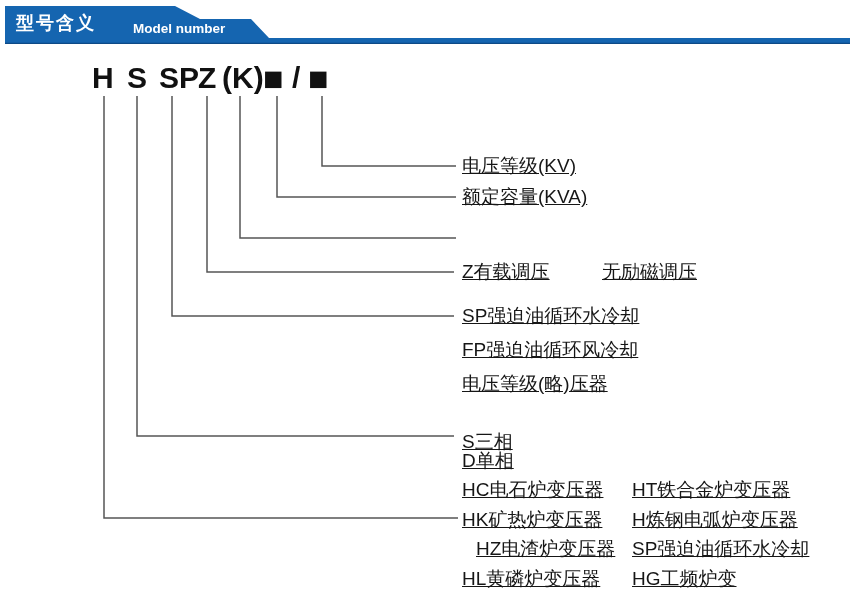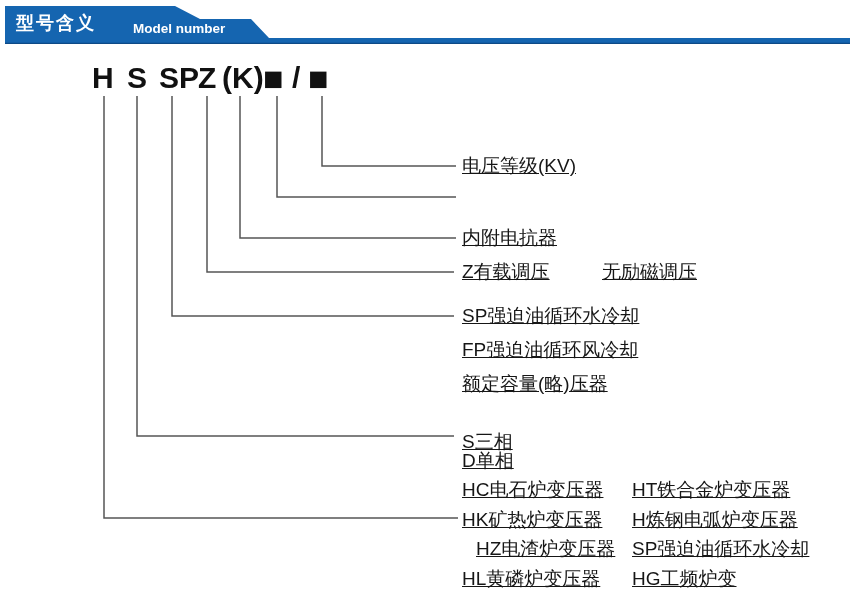--- a/index.html
+++ b/index.html
@@ -64,30 +64,30 @@
     <polyline points="322,96 322,166 456,166"></polyline>
     <polyline points="277,96 277,197 456,197"></polyline>
     <polyline points="240,96 240,238 456,238"></polyline>
     <polyline points="207,96 207,272 454,272"></polyline>
     <polyline points="172,96 172,316 454,316"></polyline>
     <polyline points="137,96 137,436 454,436"></polyline>
     <polyline points="104,96 104,518 458,518"></polyline>
   </svg>
 
   <div class="lbl" style="left:462px; top:155px">电压等级(KV)</div>
-  <div class="lbl" style="left:462px; top:227px">内附电抗器</div>
+  <div class="lbl" style="left:462px; top:186px">额定容量(KVA)</div>
 
   <div>
     <div class="lbl" style="left:462px; top:261px">Z有载调压</div>
     <div class="lbl" style="left:602px; top:261px">无励磁调压</div>
   </div>
 
   <div class="lbl" style="left:462px; top:339px">FP强迫油循环风冷却</div>
   <div class="lbl" style="left:462px; top:305px">SP强迫油循环水冷却</div>
-  <div class="lbl" style="left:462px; top:373px">额定容量(略)压器</div>
+  <div class="lbl" style="left:462px; top:373px">电压等级(略)压器</div>
 
   <div class="lbl" style="left:462px; top:431px">S三相</div>
   <div class="lbl" style="left:462px; top:450px">D单相</div>
 
   <div>
     <div class="lbl" style="left:462px; top:479px">HC电石炉变压器</div>
     <div class="lbl" style="left:462px; top:509px">HK矿热炉变压器</div>
     <div class="lbl" style="left:476px; top:538px">HZ电渣炉变压器</div>
     <div class="lbl" style="left:462px; top:568px">HL黄磷炉变压器</div>
     <div class="lbl" style="left:632px; top:479px">HT铁合金炉变压器</div>

